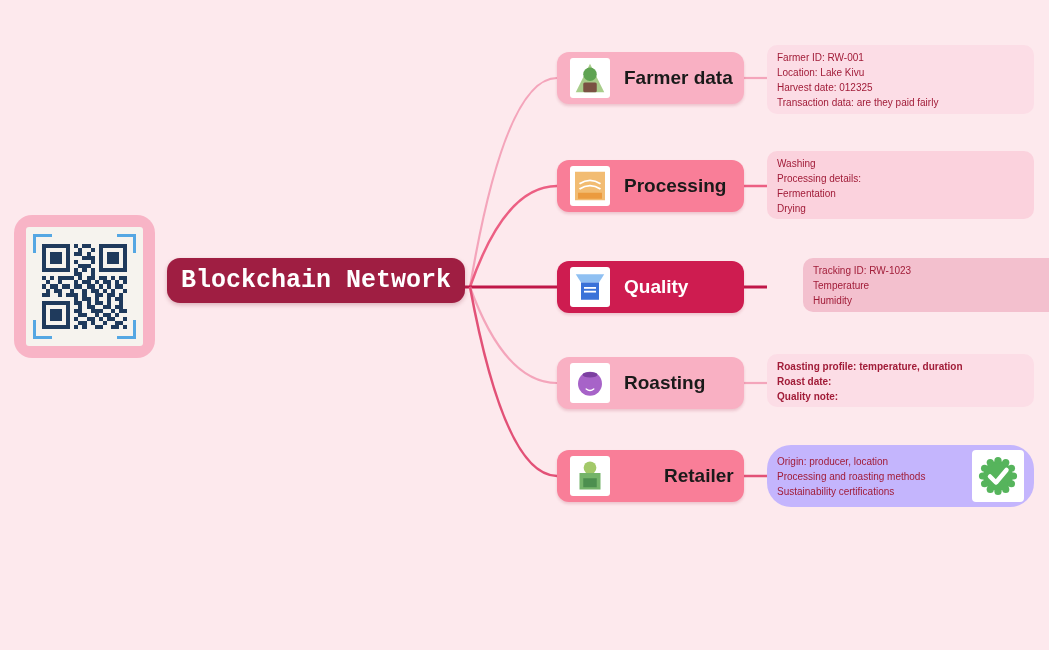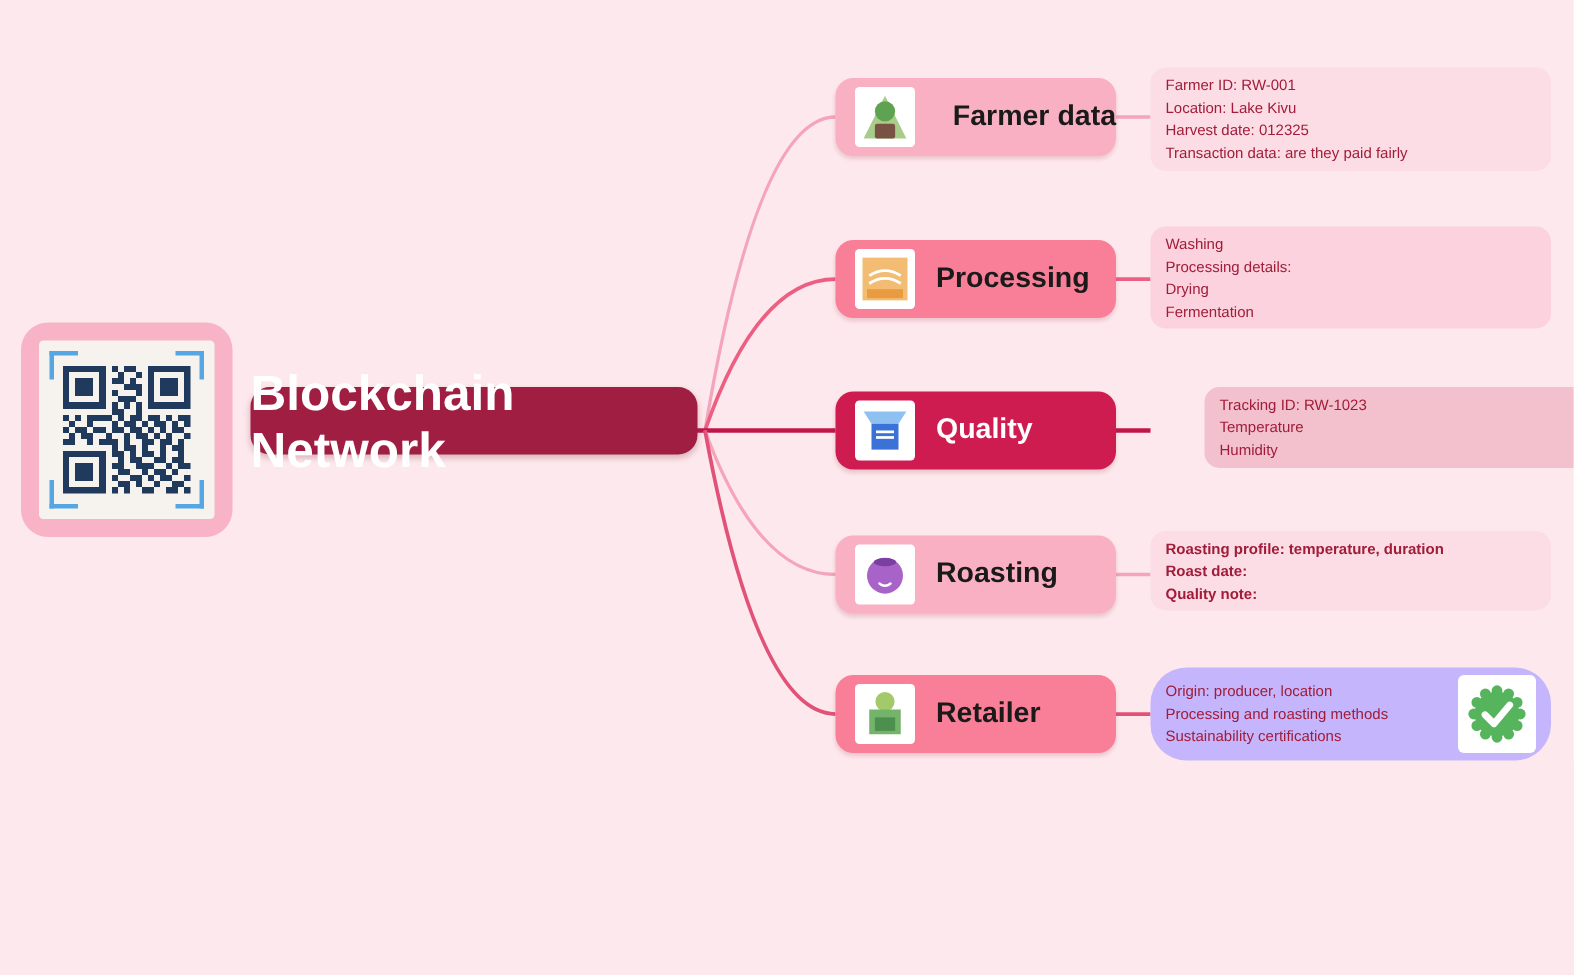--- a/index.html
+++ b/index.html
@@ -14,21 +14,21 @@
     border-radius:3px; }
   .qbr { position:absolute; width:16px; height:16px; border:3px solid #55a7e3; }
   .qbr.tl { top:7px;  left:7px;  border-right:none; border-bottom:none; }
   .qbr.tr { top:7px;  right:7px; border-left:none;  border-bottom:none; }
   .qbr.bl { bottom:7px; left:7px;  border-right:none; border-top:none; }
   .qbr.brc { bottom:7px; right:7px; border-left:none; border-top:none; }
   .qr-svg { position:absolute; left:16px; top:17px; width:85px; height:85px; shape-rendering:crispEdges; }
   
   .central-node { position:absolute; left:167px; top:258px; width:298px; height:45px;
     border-radius:13px; display:flex; align-items:center; justify-content:center;
-    font-size:33px; font-weight:bold; box-shadow:0 2px 4px rgba(120,10,40,0.25); }
+    font-size:25px; font-weight:bold; box-shadow:0 2px 4px rgba(120,10,40,0.25);font-family:Liberation Mono, monospace; }
   
   .connectors { position:absolute; left:0; top:0; pointer-events:none; }
   .connectors path, .connectors line { fill:none; }
   
   .branch-node { position:absolute; left:557px; width:187px; height:52px;
     border-radius:12px; display:flex; align-items:center; padding-left:13px;
     box-sizing:border-box; box-shadow:0 2px 3px rgba(160,30,60,0.18); }
   .icon-tile { width:40px; height:40px; background:#ffffff; border-radius:3px;
     display:flex; align-items:center; justify-content:center; flex:none; }
   .branch-label { margin-left:14px; font-size:19px; font-weight:bold; white-space:nowrap; }
@@ -308,21 +308,21 @@
           <rect x="18" y="20" width="1" height="1" fill="#1f3a5c"></rect>
           <rect x="20" y="20" width="1" height="1" fill="#1f3a5c"></rect>
         </svg>
     </div>
   </div>
 
   <div class="central-node" style="background-color: rgb(159, 30, 66); color: rgb(255, 255, 255);">
     <span>Blockchain Network</span>
   </div>
 
-  <div class="branch-node bnode0" style="background-color: rgb(249, 176, 195); justify-content: space-between;">
+  <div class="branch-node bnode0" style="background-color: rgb(249, 176, 195);">
     <div class="icon-tile">
       <svg width="36" height="36" viewBox="0 0 48 48">
         <polygon points="24,5 5,43 43,43" fill="#a8cd8b"></polygon>
         <circle cx="24" cy="19" r="9" fill="#5fa352"></circle>
         <rect x="15" y="30" width="18" height="13" rx="2" fill="#7a5243"></rect>
       </svg>
     </div>
     <span class="branch-label" style="color: rgb(26, 26, 26);">Farmer data</span>
   </div>
   <div class="detail-box dbox0" style="background-color: rgb(252, 221, 230); color: rgb(161, 28, 56);">
@@ -342,22 +342,22 @@
         <path d="M10 28 Q24 19 38 28" stroke="#ffffff" stroke-width="2.5" fill="none"></path>
         <rect x="8" y="33" width="32" height="8" fill="#eb9b3f"></rect>
       </svg>
     </div>
     <span class="branch-label" style="color: rgb(26, 26, 26);">Processing</span>
   </div>
   <div class="detail-box dbox1" style="background-color: rgb(251, 210, 221); color: rgb(161, 28, 56);">
     <div class="lines">
         <div class="detail-line">Washing</div>
         <div class="detail-line">Processing details:</div>
+        <div class="detail-line">Fermentation</div>
         <div class="detail-line">Drying</div>
-        <div class="detail-line">Fermentation</div>
       </div>
   </div>
 
   <div class="branch-node bnode2" style="background-color: rgb(206, 28, 80);">
     <div class="icon-tile">
       <svg width="36" height="36" viewBox="0 0 48 48">
         <polygon points="5,7 43,7 36,18 12,18" fill="#8fc0f2"></polygon>
         <rect x="12" y="18" width="24" height="23" fill="#3a72d8"></rect>
         <rect x="16" y="24" width="16" height="2.4" fill="#ffffff"></rect>
         <rect x="16" y="29" width="16" height="2.4" fill="#ffffff"></rect>
@@ -384,21 +384,21 @@
     <span class="branch-label" style="color: rgb(26, 26, 26);">Roasting</span>
   </div>
   <div class="detail-box dbox3" style="background-color: rgb(252, 221, 230); color: rgb(161, 28, 56);">
     <div class="lines">
         <div class="detail-line">Roasting profile: temperature, duration</div>
         <div class="detail-line">Roast date:</div>
         <div class="detail-line">Quality note:</div>
       </div>
   </div>
 
-  <div class="branch-node bnode4" style="background-color: rgb(249, 126, 152);">
+  <div class="branch-node bnode4" style="background-color: rgb(249, 126, 152); gap: 40px;">
     <div class="icon-tile">
       <svg width="36" height="36" viewBox="0 0 48 48">
         <circle cx="24" cy="13" r="8.5" fill="#a3c969"></circle>
         <rect x="10" y="20" width="28" height="22" fill="#74b46a"></rect>
         <rect x="15" y="27" width="18" height="12" fill="#4c8f4f"></rect>
       </svg>
     </div>
     <span class="branch-label" style="color: rgb(26, 26, 26);">Retailer</span>
   </div>
   <div class="detail-box dbox4" style="background-color: #c4b5fd; color: rgb(161, 28, 56); border-radius: 24px;">

